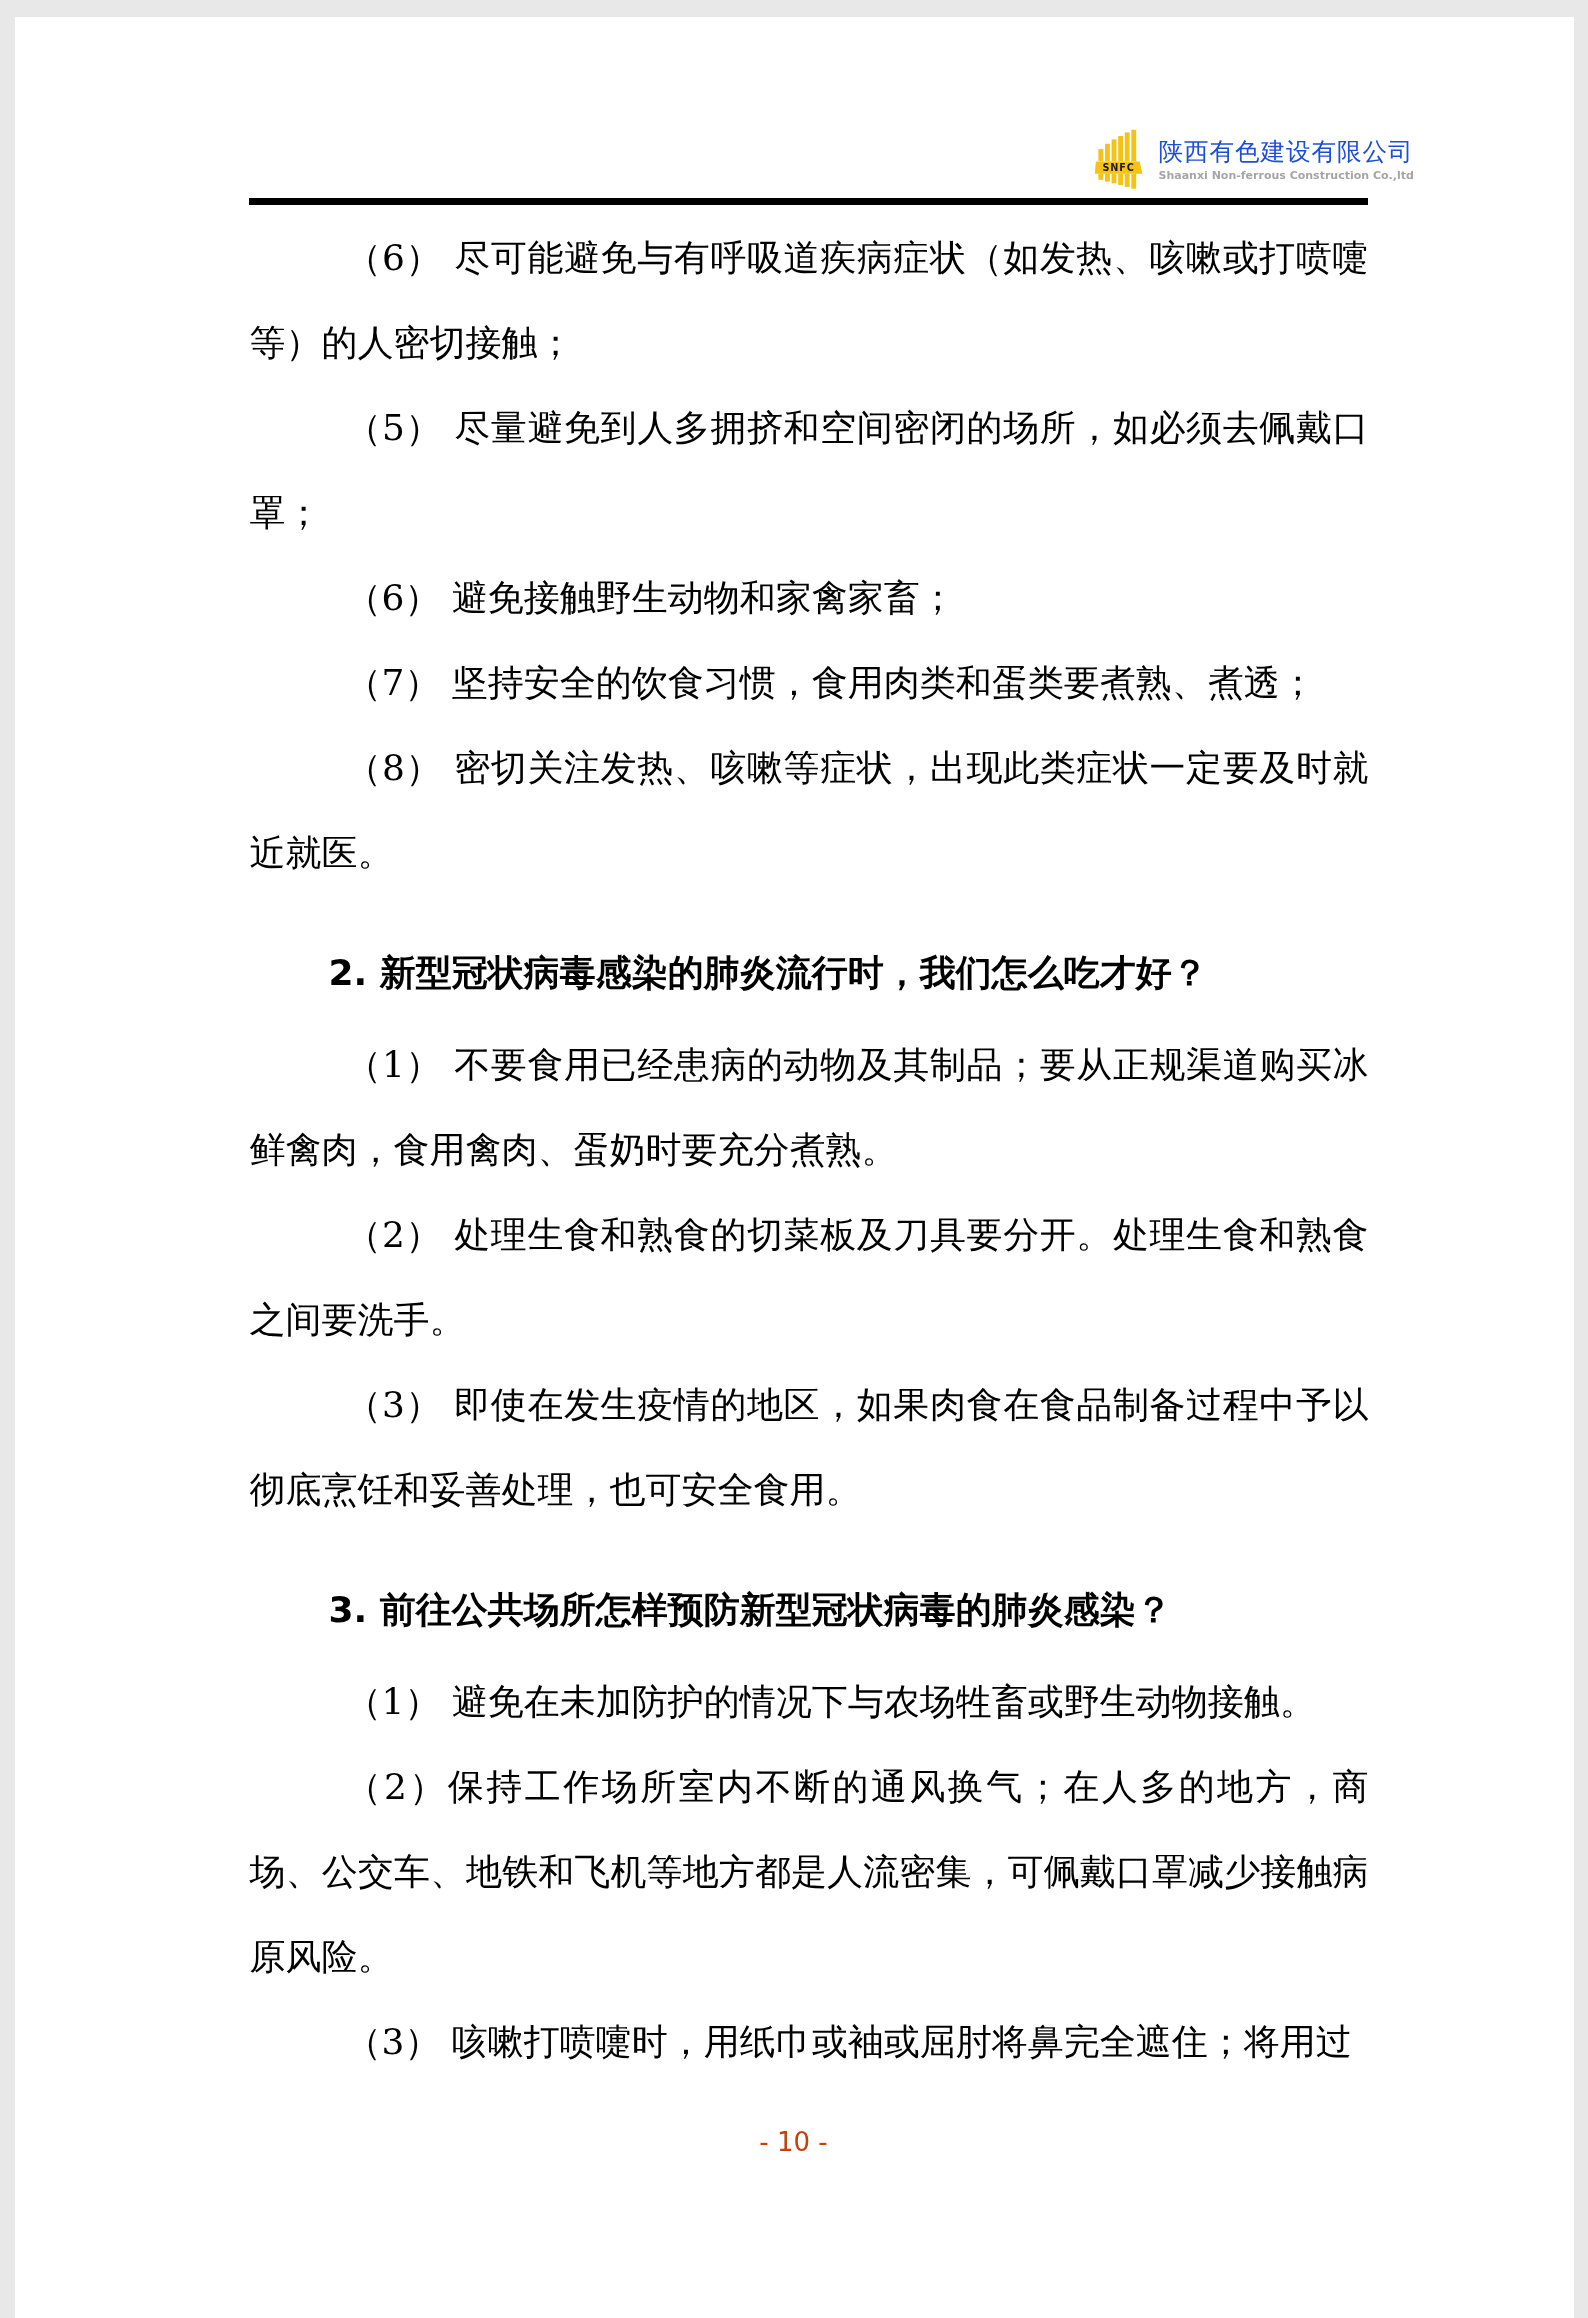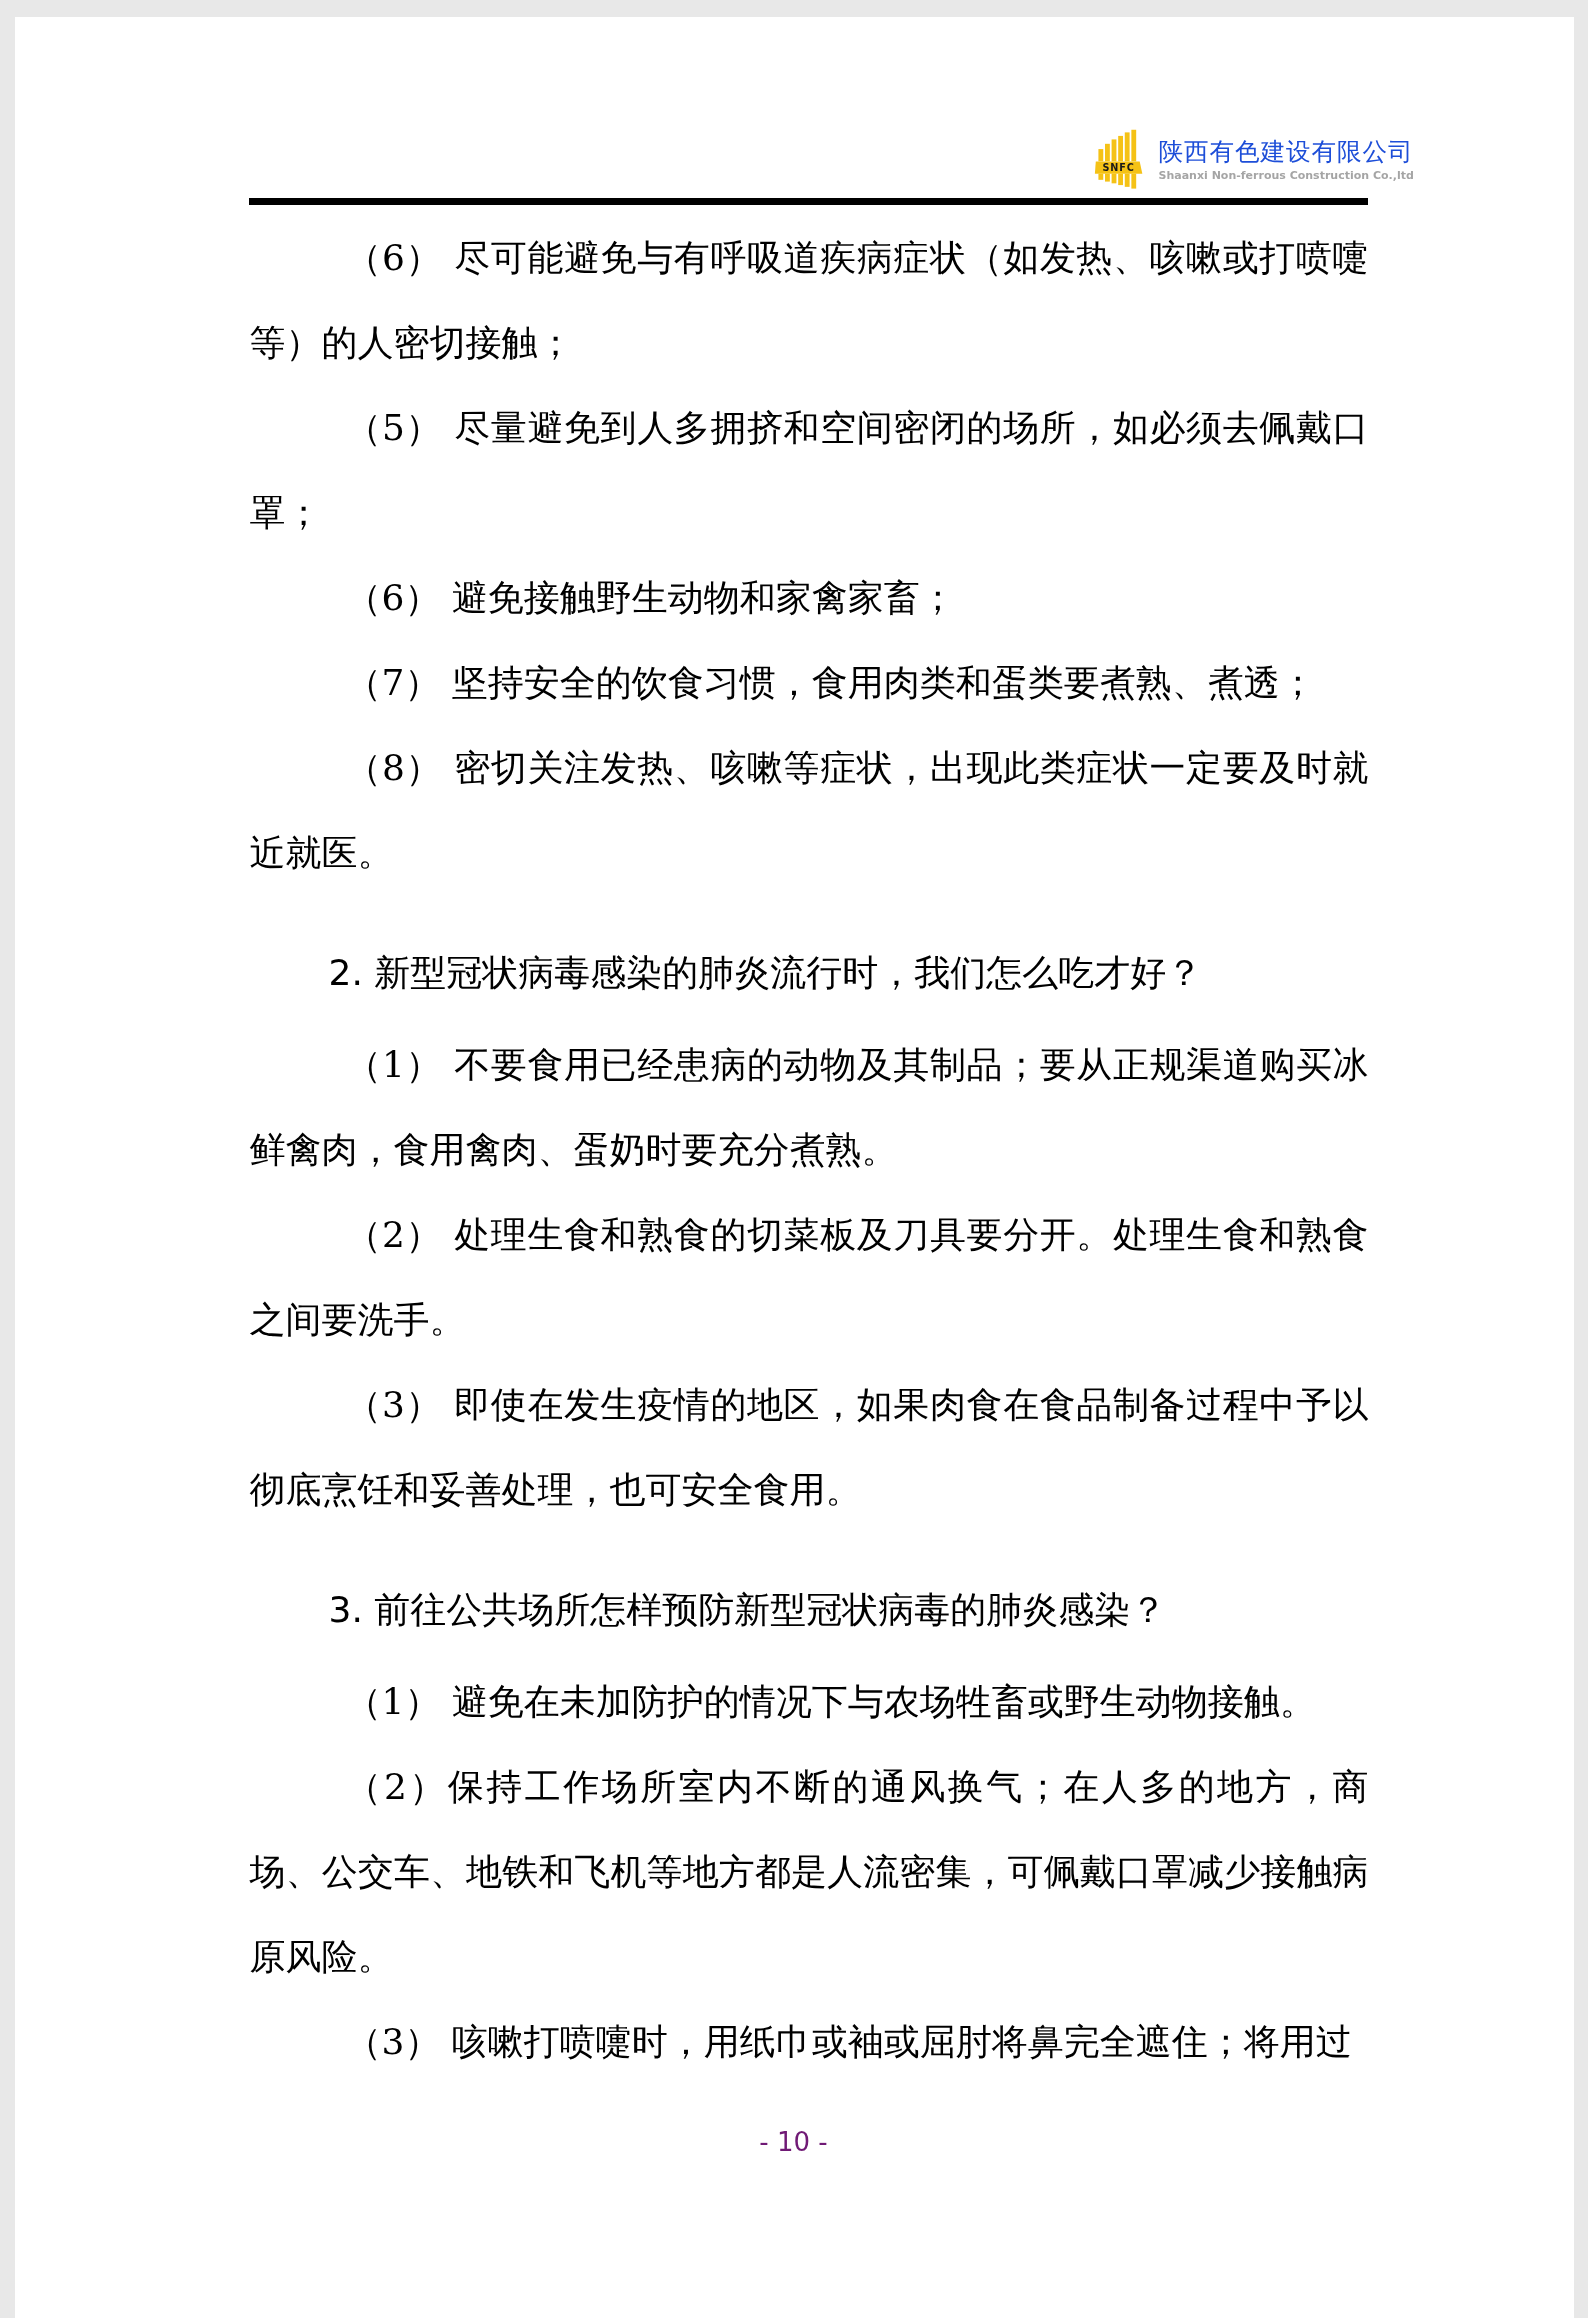--- a/index.html
+++ b/index.html
@@ -47,34 +47,34 @@
     font-size:36px;
     line-height:85px;
     text-align:justify;
     text-align-last:left;
     text-indent:96px;
     word-break:break-all;
     font-family:"DejaVu Serif", serif;
   }
   .para.heading{
     font-family:"DejaVu Sans", sans-serif;
-    font-weight:normal;
+    font-weight:bold;
     text-indent:79px;
     text-align:center;
     margin-top:35px;
     margin-bottom:7px;
   }
   
   .footer{
     position:absolute;
     left:0;right:1px;top:2109px;
     text-align:center;
     font-family:"DejaVu Sans", sans-serif;
     font-size:26px;line-height:32px;
-    color:#701a75;
+    color:#c2410c;
   }
 </style>
 </head>
 <body>
 
 <div class="page">
 
   <div class="header-logo">
     <svg class="logo-mark" viewBox="0 0 116 148" xmlns="http://www.w3.org/2000/svg" aria-hidden="true">
 

